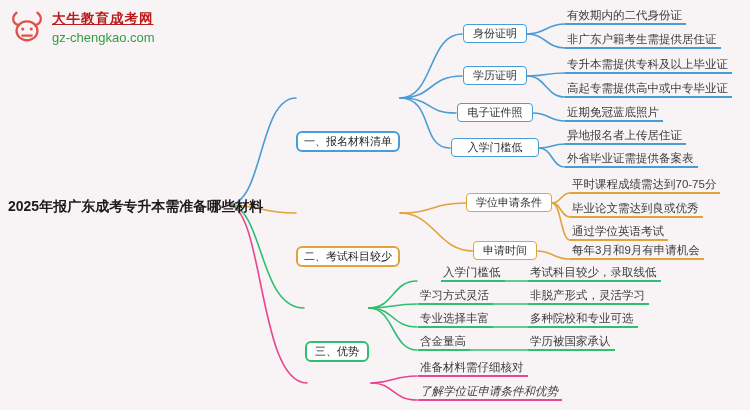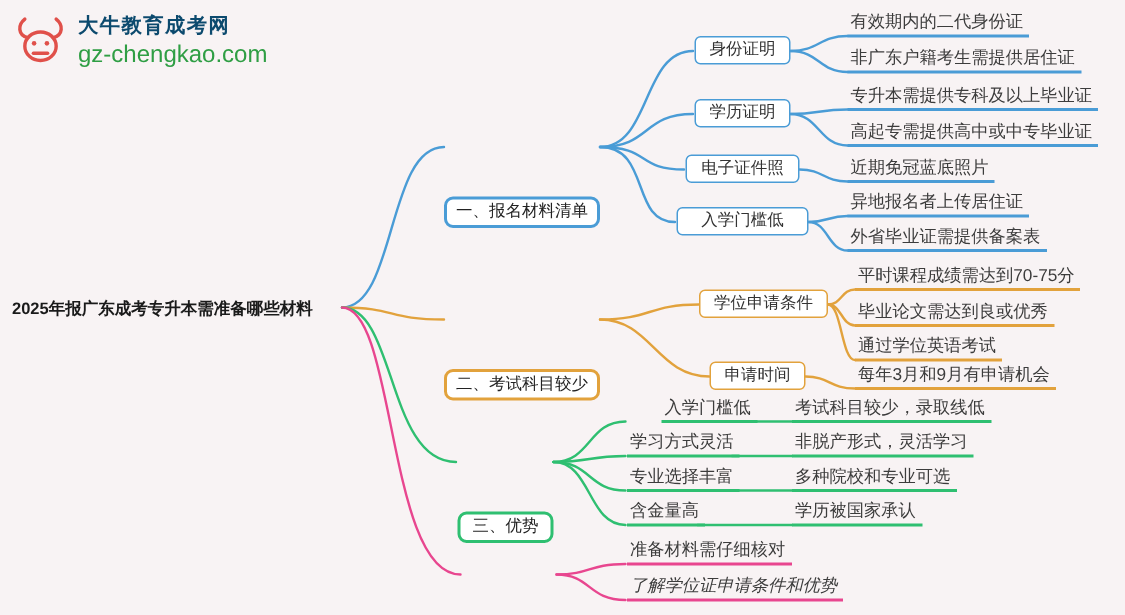--- a/index.html
+++ b/index.html
@@ -4,38 +4,38 @@
 <style>
   html,body { margin:0; padding:0; }
   body {
     width:750px; height:410px; position:relative; overflow:hidden;
     background:#f8f3f4;
     font-family:"Liberation Sans", sans-serif;
   }
   .stage { position:absolute; left:0; top:0; width:750px; height:410px; }
   svg.links { position:absolute; left:0; top:0; z-index:1; pointer-events:none; }
   .node { position:absolute; z-index:2; white-space:nowrap; }
-  .root-label { font-size:11px; font-weight:bold; color:#1a1a1a; }
+  .root-label { font-size:14px; font-weight:bold; color:#1a1a1a; }
   .bnode {
     box-sizing:border-box; text-align:center; font-size:11px; color:#222;
     background:#ffffff; border:2px solid #999; border-radius:6px;
     height:21px; line-height:17px; padding:0;margin-top:44px;
   }
   .cnode {
     box-sizing:border-box; text-align:center; font-size:11px; color:#333;
     background:#ffffff; border:1.4px solid #999; border-radius:4px;
     height:19px; line-height:16px; padding:0;
   }
   .leaf {
     font-size:11.5px; color:#3c3c3c; line-height:14px;
     padding:0 4px 1px 2px; border-bottom:2px solid #999;
   }
   .logo { display:flex; align-items:center; gap:6px; z-index:3; }
   .site-name { font-size:13.5px; font-weight:bold; letter-spacing:1px; }
-  .site-url { font-size:16px; margin-top:2px; }
+  .site-url { font-size:13px; margin-top:2px; }
 </style>
 </head>
 <body>
 
 <div class="stage">
 
   <svg class="links" width="750" height="410" viewBox="0 0 750 410">
     <g fill="none" stroke-width="1.6" stroke-linecap="round" stroke="#4a9cd6">
       <path d="M228 205 C264 205 258 98 296 98"></path>
       <path d="M400 98 C434 98 428 34 462 34"></path>
@@ -84,21 +84,21 @@
         <path d="M31 5 C36 9 36 16 29 18"></path>
         <ellipse cx="20" cy="24" rx="11" ry="10"></ellipse>
         <path d="M15 29 L25 29"></path>
       </g>
       <g fill="#e0504a">
         <circle cx="15.5" cy="22" r="1.6"></circle>
         <circle cx="24.5" cy="22" r="1.6"></circle>
       </g>
     </svg>
     <div class="logo-text">
-      <div class="site-name" style="color: #0c4a6e;">大牛教育成考网</div>
+      <div class="site-name" style="color: #b91c1c; text-decoration: underline;">大牛教育成考网</div>
       <div class="site-url" style="color: rgb(47, 158, 68);">gz-chengkao.com</div>
     </div>
   </div>
 
   <div class="node root-label" style="left:8px;top:198px">2025年报广东成考专升本需准备哪些材料</div>
 
   <div class="node bnode" style="left: 296px; top: 87px; width: 104px; border-color: rgb(74, 156, 214);">一、报名材料清单</div>
   <div class="node cnode" style="left: 463px; top: 24px; width: 64px; border-color: rgb(74, 156, 214);">身份证明</div>
   <div class="node cnode" style="left: 463px; top: 66px; width: 64px; border-color: rgb(74, 156, 214);">学历证明</div>
   <div class="node cnode" style="left: 457px; top: 103px; width: 76px; border-color: rgb(74, 156, 214);">电子证件照</div>

